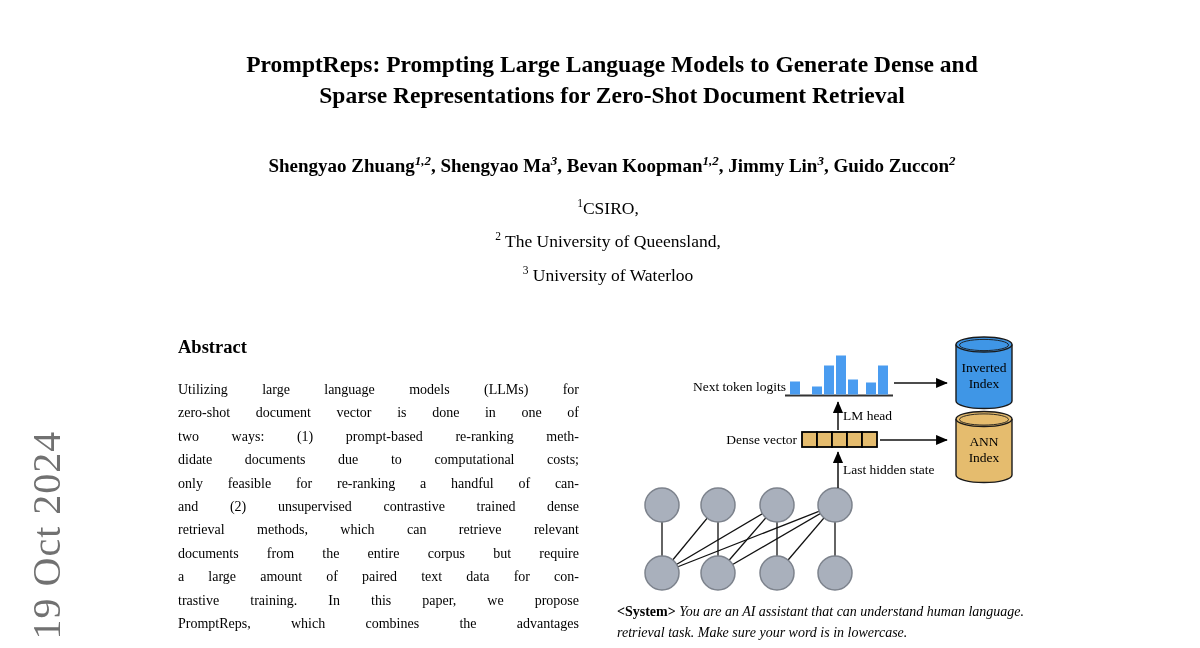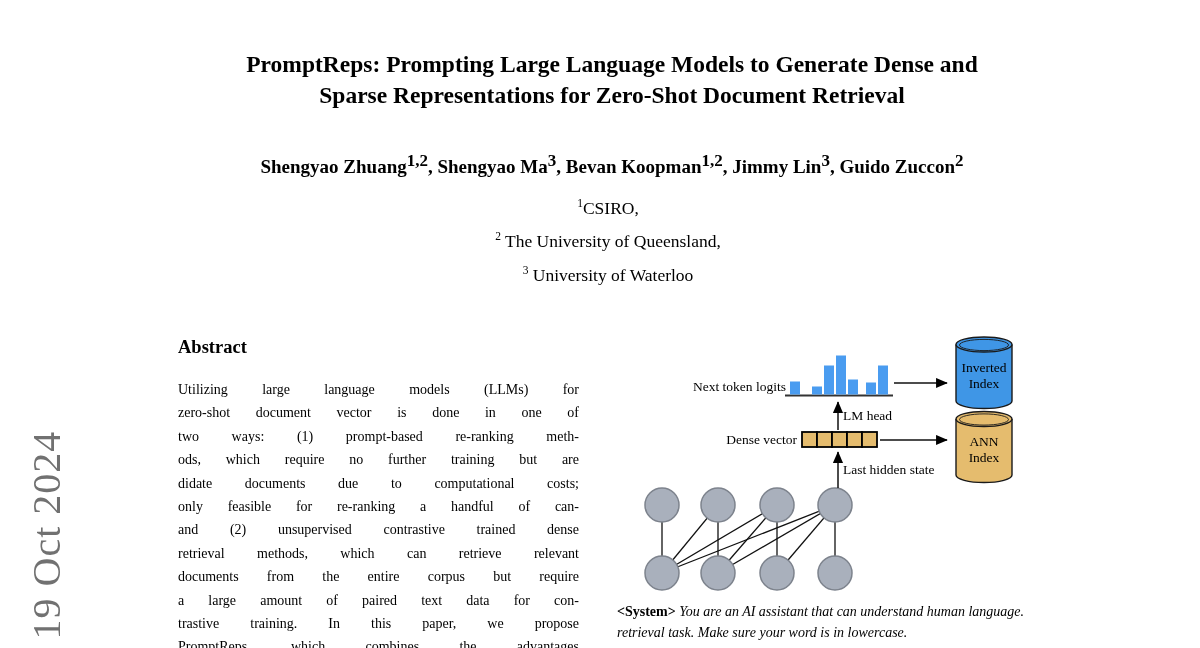--- a/index.html
+++ b/index.html
@@ -18,21 +18,21 @@
     font-family: "Liberation Serif", serif;
   }
   .title {
     position: absolute; left: 24px; right: 0; top: 49px;
     text-align: center; font-weight: bold; font-size: 23.5px; line-height: 31px;
   }
   .authors {
     position: absolute; left: 24px; right: 0; top: 148px;
     text-align: center; font-weight: bold; font-size: 19px; line-height: 26px;
   }
-  .authors sup { font-size: 17px; }
+  .authors sup { font-size: 13px; font-style: italic; }
   .affs {
     position: absolute; left: 24px; right: 8px; top: 189px;
     text-align: center; font-size: 17.5px; line-height: 28.5px;
   }
   .affs sup { font-size: 11.5px; }
   .abstract { position: absolute; left: 178px; top: 337px; width: 401px; }
   .abstract-heading {
     text-align: left; font-weight: bold; font-size: 18.5px; margin-bottom: 20px;
   }
   .abs-line {
@@ -69,21 +69,20 @@
       <div><sup>2</sup> The University of Queensland,</div>
       <div><sup>3</sup> University of Waterloo</div>
     </div>
 
   <div class="abstract">
     <div class="abstract-heading">Abstract</div>
     <div>
         <div class="abs-line">Utilizing large language models (LLMs) for</div>
         <div class="abs-line">zero-shot document vector is done in one of</div>
         <div class="abs-line">two ways: (1) prompt-based re-ranking meth-</div>
-        <div class="abs-line">ods, which require no further training but are</div>
         <div class="abs-line">didate documents due to computational costs;</div>
         <div class="abs-line">only feasible for re-ranking a handful of can-</div>
         <div class="abs-line">and (2) unsupervised contrastive trained dense</div>
         <div class="abs-line">retrieval methods, which can retrieve relevant</div>
         <div class="abs-line">documents from the entire corpus but require</div>
         <div class="abs-line">a large amount of paired text data for con-</div>
         <div class="abs-line">trastive training. In this paper, we propose</div>
         <div class="abs-line">PromptReps, which combines the advantages</div>
       </div>
   </div>

